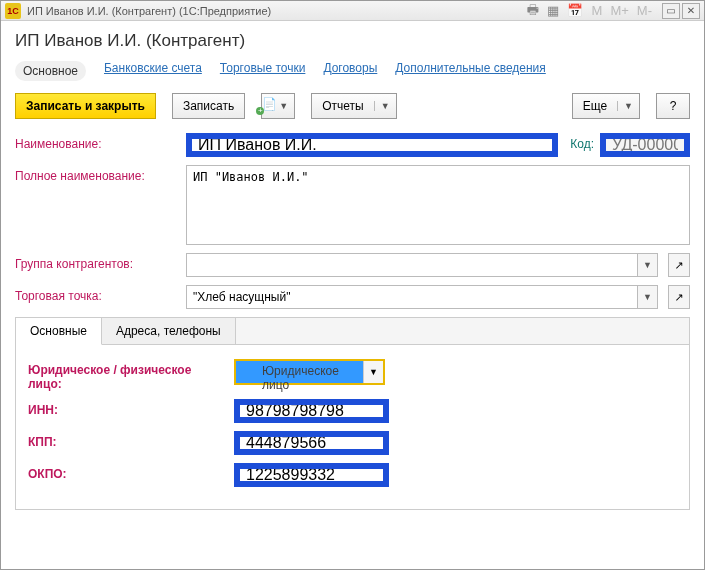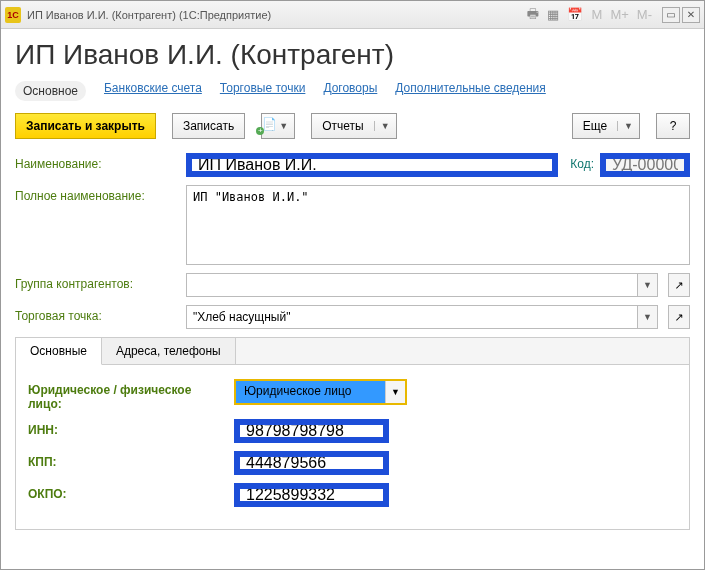--- a/index.html
+++ b/index.html
@@ -1,64 +1,64 @@
 <!DOCTYPE html>
 <html><head>
 <meta charset="utf-8">
 <style>
 * { box-sizing: border-box; margin: 0; padding: 0; }
 body { font-family: Arial, sans-serif; font-size: 12px; background: #fff; }
 .window { width: 705px; height: 570px; border: 1px solid #999; display: flex; flex-direction: column; background: #fff; }
-.titlebar { height: 28px; background: linear-gradient(#f5f5f5, #e8e8e8); border-bottom: 1px solid #ccc; display: flex; align-items: center; padding: 0 4px; font-size: 11px; color: #555; }
+.titlebar { height: 20px; background: linear-gradient(#f5f5f5, #e8e8e8); border-bottom: 1px solid #ccc; display: flex; align-items: center; padding: 0 4px; font-size: 11px; color: #555; }
 .titlebar .logo { width: 16px; height: 16px; background: #e8c41a; border-radius: 2px; margin-right: 6px; display: flex; align-items: center; justify-content: center; font-size: 9px; color: #a00; font-weight: bold; }
 .titlebar .title-text { flex: 1; }
 .title-icons { display: flex; gap: 8px; align-items: center; color: #888; }
 .title-icons span { cursor: pointer; font-size: 13px; }
 .title-icons .cal { color: #888; }
 .title-icons .gray { color: #bbb; }
 .win-controls { display: flex; gap: 2px; margin-left: 10px; }
 .win-controls span { width: 18px; height: 16px; border: 1px solid #aaa; background: #f0f0f0; display: flex; align-items: center; justify-content: center; font-size: 10px; cursor: pointer; }
 
 .content { flex: 1; padding: 10px 14px; overflow: hidden; }
-h1 { font-size: 28px; font-weight: normal; color: #333; margin-bottom: 10px; }
+h1 { font-size: 17px; font-weight: normal; color: #333; margin-bottom: 10px; }
 
 .nav-links { display: flex; gap: 18px; margin-bottom: 12px; font-size: 12px; }
 .nav-links a { color: #2a6fb8; text-decoration: underline; cursor: pointer; }
 .nav-links a.active { color: #333; text-decoration: none; background: #f0f0f0; padding: 3px 8px; border-radius: 10px; }
 
 .toolbar { display: flex; gap: 16px; margin-bottom: 14px; align-items: center; }
 .btn { height: 26px; padding: 0 10px; border: 1px solid #999; background: linear-gradient(#fdfdfd, #ececec); cursor: pointer; font-size: 12px; display: flex; align-items: center; gap: 4px; }
 .btn.primary { background: linear-gradient(#ffe836, #ffd000); border-color: #c9a800; font-weight: bold; }
 .btn.icon-only { width: 34px; padding: 0; justify-content: center; }
 .btn.split { padding-right: 0; }
 .btn .caret { border-left: 1px solid #bbb; padding: 0 6px; margin-left: 6px; color: #555; font-size: 9px; }
 .toolbar-spacer { flex: 1; }
 
 .form-row { display: flex; align-items: flex-start; margin-bottom: 8px; gap: 6px; }
-.form-label { width: 165px; padding-top: 4px; color: #4d7c0f; }
+.form-label { width: 165px; padding-top: 4px; color: #be185d; }
 .text-input { flex: 1; height: 24px; border: 6px solid #1d4ed8; padding: 0 6px; font-size: 16px; background: #fff; }
 .text-input.readonly { background: #f5f5f5; color: #777; width: 90px; flex: none; }
 .code-label { padding-top: 4px; color: #0f766e; margin-left: 6px; }
 .textarea { flex: 1; height: 80px; border: 1px solid #bbb; padding: 4px 6px; font-size: 12px; resize: none; }
 .select-wrap { flex: 1; display: flex; }
 .select-input { flex: 1; height: 24px; border: 1px solid #bbb; padding: 0 6px; font-size: 12px; }
 .sel-btn { width: 20px; height: 24px; border: 1px solid #bbb; border-left: none; background: #f5f5f5; cursor: pointer; display: flex; align-items: center; justify-content: center; font-size: 9px; color: #555; }
 .ext-btn { width: 22px; height: 24px; border: 1px solid #bbb; margin-left: 4px; background: #f5f5f5; cursor: pointer; display: flex; align-items: center; justify-content: center; font-size: 11px; }
 
 .tabs-wrap { border: 1px solid #ccc; margin-top: 6px; }
 .tab-headers { display: flex; background: #f5f5f5; }
 .tab-h { padding: 6px 14px; border-right: 1px solid #ccc; border-bottom: 1px solid #ccc; cursor: pointer; background: #f0f0f0; }
 .tab-h.active { background: #fff; border-bottom: 1px solid #fff; }
 .tab-fill { flex: 1; border-bottom: 1px solid #ccc; }
 .tab-body { padding: 14px 12px; }
 .tab-body .form-row .form-label { width: 200px; font-weight: bold; }
 .tab-body .text-input { flex: none; width: 155px; }
 
 .highlighted-select { display: flex; border: 2px solid #e8b800; }
-.highlighted-select .sel-val { background: #3399ff; color: #000000; padding: 3px 8px; width: 149px; height: 22px; font-size: 12px; }
+.highlighted-select .sel-val { background: #3399ff; color: #404040; padding: 3px 26px; width: 127px; height: 22px; font-size: 12px; }
 .highlighted-select .sel-btn2 { width: 20px; background: #f5f5f5; border-left: 1px solid #ccc; display: flex; align-items: center; justify-content: center; font-size: 9px; cursor: pointer; }
 
 .icon-doc { display: inline-block; width: 14px; height: 14px; position: relative; }
 .icon-doc::before { content: "📄"; font-size: 12px; position: absolute; top: -2px; }
 .icon-doc::after { content: "+"; position: absolute; right: -2px; bottom: -2px; background: #5a5; color: #fff; font-size: 8px; width: 8px; height: 8px; border-radius: 50%; line-height: 8px; text-align: center; }
 </style>
 </head>
 <body>
 
 <div class="window">

